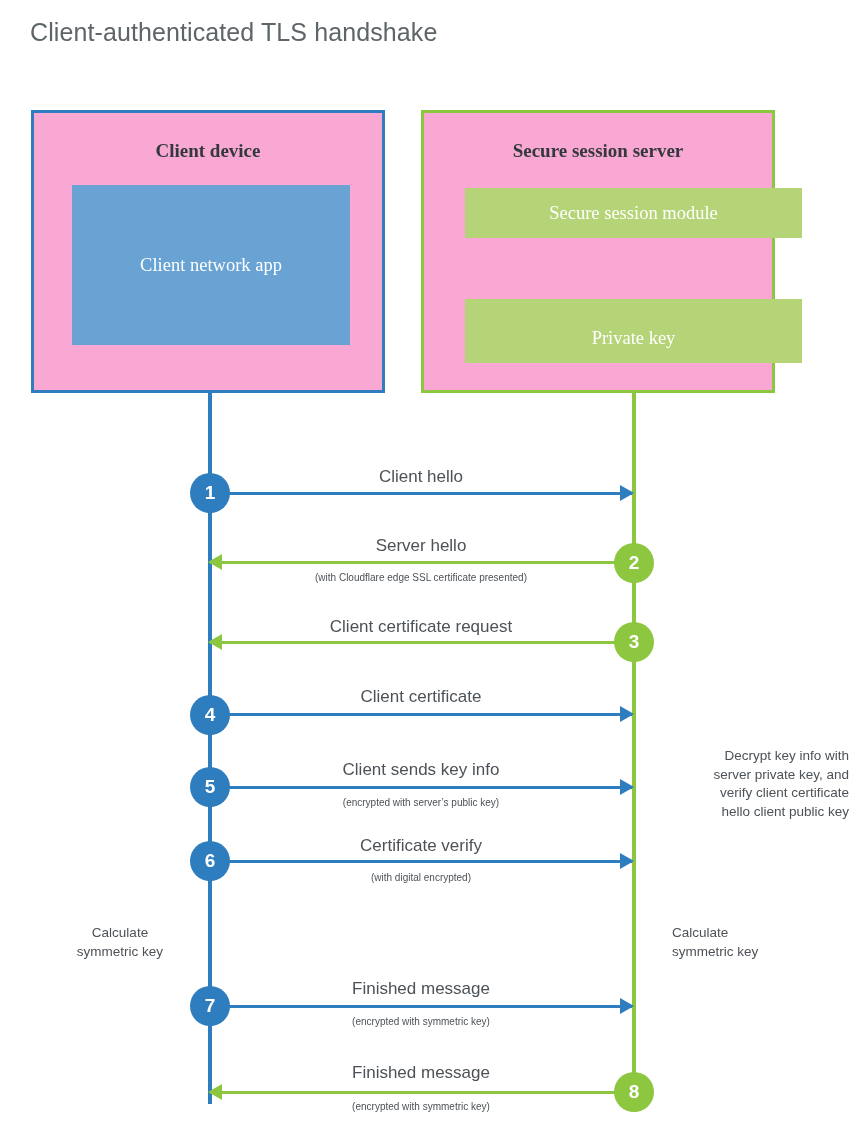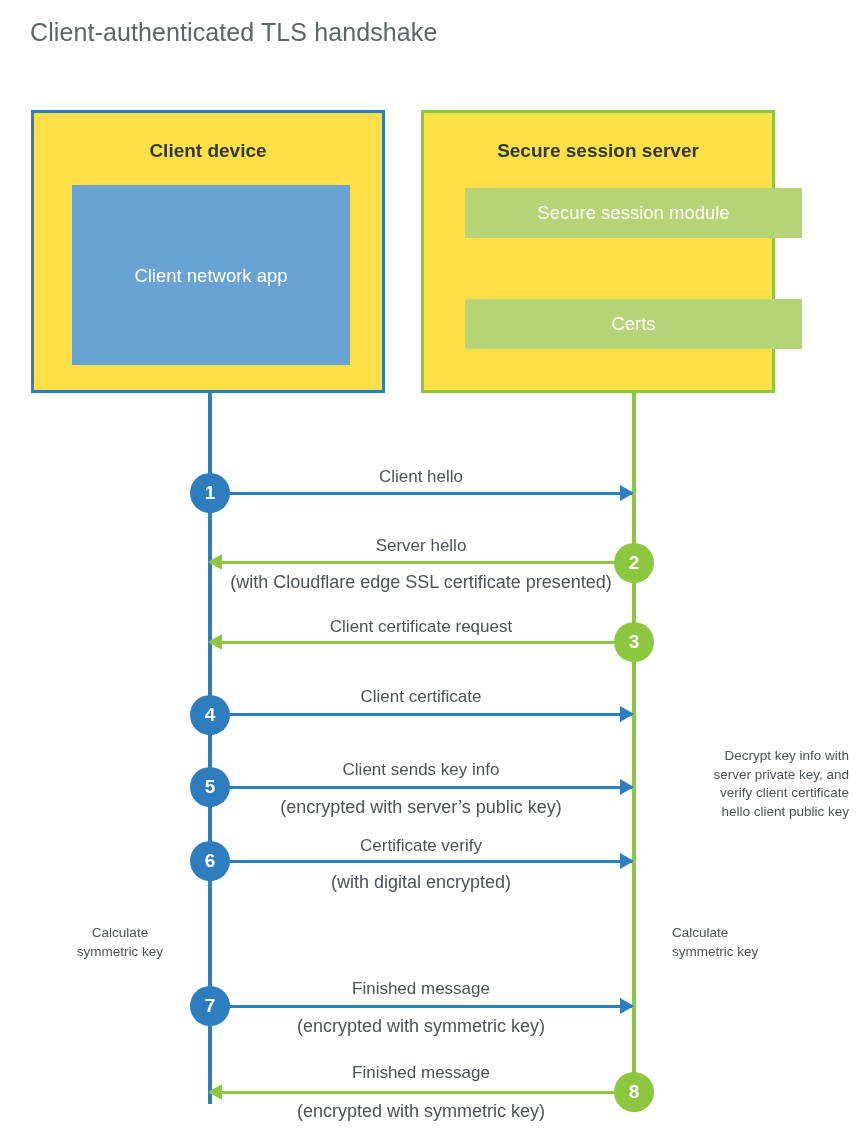--- a/index.html
+++ b/index.html
@@ -24,22 +24,23 @@
     font-size: 25px;
     font-weight: 400;
     color: #5d6569;
     letter-spacing: 0.1px;
     white-space: nowrap;
   }
 
   
   .actor-box {
     position: absolute;
-    background: #fde047;
+    background: #f9a8d4;
     box-sizing: border-box;
+    font-family: Liberation Serif, serif;
   }
   .actor-box.client {
     left: 31px;
     top: 110px;
     width: 354px;
     height: 283px;
     border: 3px solid #2E7DBE;
   }
   .actor-box.server {
     left: 421px;
@@ -57,21 +58,21 @@
     font-size: 19px;
     font-weight: bold;
     color: #33383c;
   }
 
   .client-app {
     position: absolute;
     left: 38px;
     top: 72px;
     width: 278px;
-    height: 180px;
+    height: 160px;
     background: #69A3D4;
     color: #ffffff;
     font-size: 18.5px;
     line-height: 27px;
     display: flex;
     align-items: center;
     justify-content: center;
     text-align: center;
   }
 
@@ -139,21 +140,21 @@
     text-align: center;
     font-size: 17px;
     color: #4c5257;
     white-space: nowrap;
   }
   .msg-sublabel {
     position: absolute;
     width: 500px;
     left: 171px;
     text-align: center;
-    font-size: 18px;
+    font-size: 10px;
     color: #4c5257;
     white-space: nowrap;
   }
 
   
   .step-circle {
     position: absolute;
     width: 40px;
     height: 40px;
     border-radius: 50%;
@@ -201,20 +202,21 @@
 
 <div class="actor-box client">
   <div class="actor-title">Client device</div>
   <div class="client-app">Client network app</div>
 </div>
 
 <div class="actor-box server">
   <div class="actor-title">Secure session server</div>
   <div class="server-bar b1">Secure session module</div>
   <div class="server-bar b2">Certs</div>
+  <div class="server-bar b3">Private key</div>
 </div>
 
 <div class="lifeline client-line"></div>
 <div class="lifeline server-line"></div>
 
 <div class="msg-label" style="top:467px">Client hello</div>
 <div class="msg-line blue" style="top:492px"></div>
 <div class="arrow-head right" style="left:620px; top:485px"></div>
 <div class="step-circle blue" style="top:473px">1</div>
 

